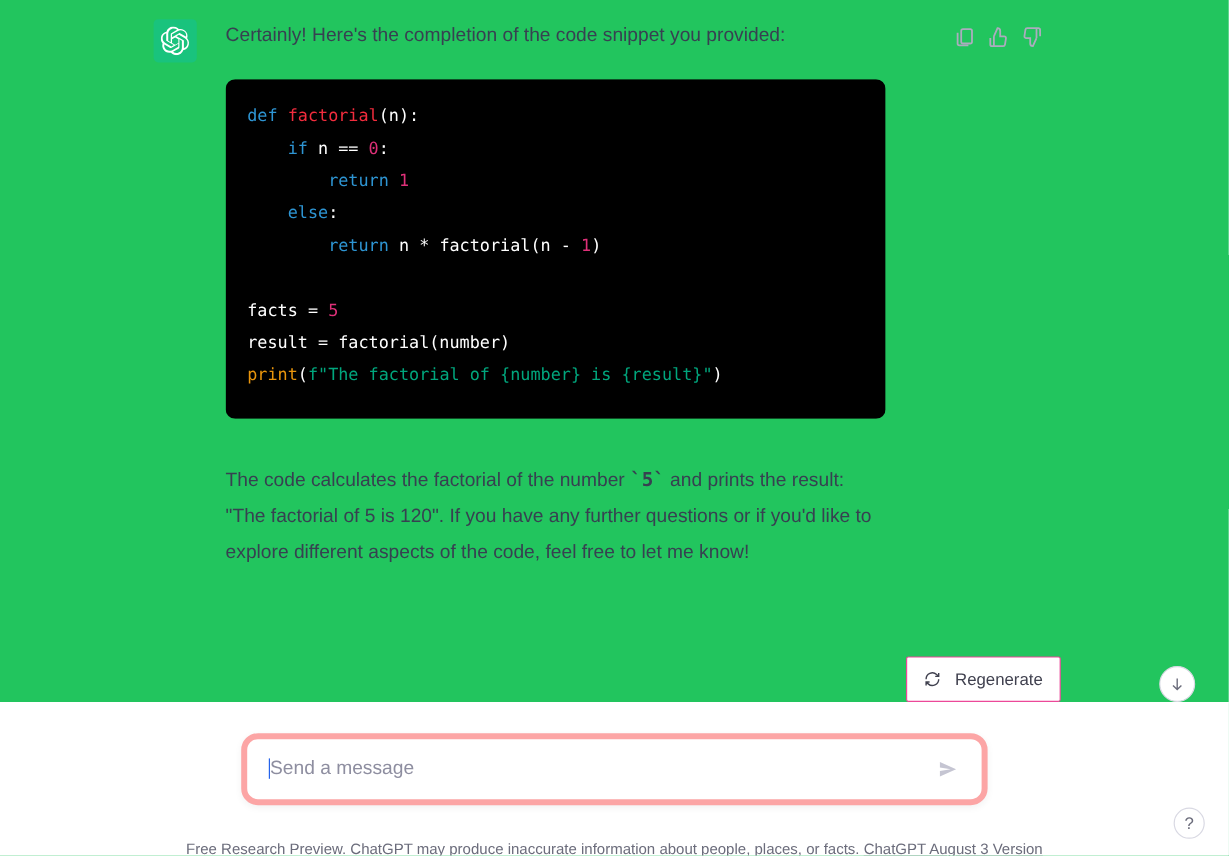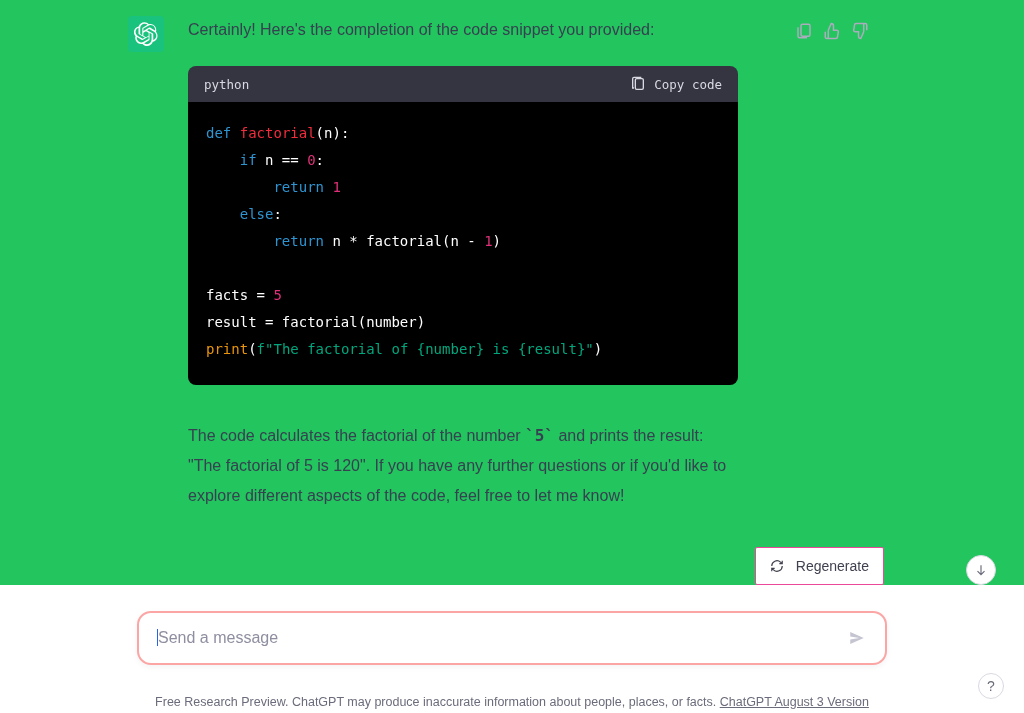--- a/index.html
+++ b/index.html
@@ -115,23 +115,23 @@
     cursor: pointer;
   }
   .composer-wrap {
     position: absolute;
     left: 0; right: 0; bottom: 0;
     height: 128px;
     background: #ffffff;
     border-top: 1px solid rgba(0,0,0,0);
   }
   .composer {
-    width: 750px;
+    width: 622px;
     margin: 25px auto 0 auto;
-    border: 2px solid #fca5a5;
+    border: 5px solid #fca5a5;
     border-radius: 14px;
     box-shadow: 0 2px 6px rgba(0,0,0,0.05);
     padding: 16px 50px 16px 18px;
     position: relative;
     background: #ffffff;
   }
   .composer-input {
     width: 100%;
     border: none;
     outline: none;
@@ -180,30 +180,20 @@
   <div class="message-row">
     <div class="avatar">
       <svg viewBox="0 0 41 41" fill="none">
         <path d="M37.5 16.8c.9-2.7.6-5.7-.9-8.1-2.2-3.9-6.7-5.9-11-4.9C23.6 1.6 20.8.3 17.8.3c-4.5 0-8.5 2.9-9.9 7.2-2.8.6-5.2 2.3-6.6 4.8-2.3 3.9-1.7 8.8 1.3 12.1-.9 2.7-.6 5.7.9 8.1 2.2 3.9 6.7 5.9 11 4.9 2 2.2 4.8 3.5 7.8 3.5 4.5 0 8.5-2.9 9.9-7.2 2.8-.6 5.2-2.3 6.6-4.8 2.2-3.9 1.7-8.8-1.3-12.1zM22.3 38c-1.8 0-3.6-.6-5-1.8l.2-.1 8.3-4.8c.4-.2.7-.7.7-1.2V18.4l3.5 2v9.7c0 4.4-3.4 7.9-7.7 7.9zM5.8 30.9c-.9-1.6-1.2-3.4-.9-5.2l.2.1 8.3 4.8c.4.2.9.2 1.4 0l10.1-5.8v4.1l-8.4 4.9c-3.8 2.1-8.5.9-10.7-2.9zM3.6 13.1c.9-1.6 2.4-2.8 4.1-3.4v9.9c0 .5.3.9.7 1.2l10.1 5.8-3.5 2-8.4-4.8c-3.7-2.2-5-7-3-10.7zm28.8 6.7l-10.1-5.8 3.5-2 8.4 4.8c3.7 2.2 5 6.9 2.8 10.7-.9 1.6-2.4 2.8-4.1 3.4v-9.9c.1-.5-.1-1-.5-1.2zm3.5-5.3l-.2-.1-8.3-4.8c-.4-.2-.9-.2-1.4 0L16 15.4v-4.1l8.4-4.9c3.7-2.2 8.5-.9 10.7 2.8.9 1.6 1.2 3.5.8 5.3zM14.1 22.5l-3.5-2v-9.7c0-4.3 3.5-7.8 7.8-7.8 1.8 0 3.6.6 5 1.8l-.2.1-8.3 4.8c-.4.2-.7.7-.7 1.2l-.1 11.6zm1.9-4.1l4.5-2.6 4.5 2.6v5.2l-4.5 2.6-4.5-2.6v-5.2z" fill="#fff"></path>
       </svg>
     </div>
     <div class="msg-body">
       <div class="intro-text">Certainly! Here's the completion of the code snippet you provided:</div>
 
       <div class="code-block">
-        <div class="code-header">
-          <span>python</span>
-          <span class="copy-btn">
-            <svg viewBox="0 0 24 24" fill="none" stroke="currentColor" stroke-width="2">
-                <rect x="8" y="4" width="12" height="16" rx="2"></rect>
-                <path d="M16 4V2H6a2 2 0 0 0-2 2v14h2"></path>
-              </svg>
-            <span>Copy code</span>
-          </span>
-        </div>
         <div class="code-body" id="code-body"><span class="kw">def</span><span class="plain"> </span><span class="def-name">factorial</span><span class="plain">(n):
     </span><span class="kw">if</span><span class="plain"> n == </span><span class="num">0</span><span class="plain">:
         </span><span class="kw">return</span><span class="plain"> </span><span class="num">1</span><span class="plain">
     </span><span class="kw">else</span><span class="plain">:
         </span><span class="kw">return</span><span class="plain"> n * factorial(n - </span><span class="num">1</span><span class="plain">)
 
 </span><span class="plain">facts = </span><span class="num">5</span><span class="plain">
 </span><span class="plain">result = factorial(number)
 </span><span class="fn">print</span><span class="plain">(</span><span class="str">f"The factorial of {number} is {result}"</span><span class="plain">)</span></div>
       </div>

